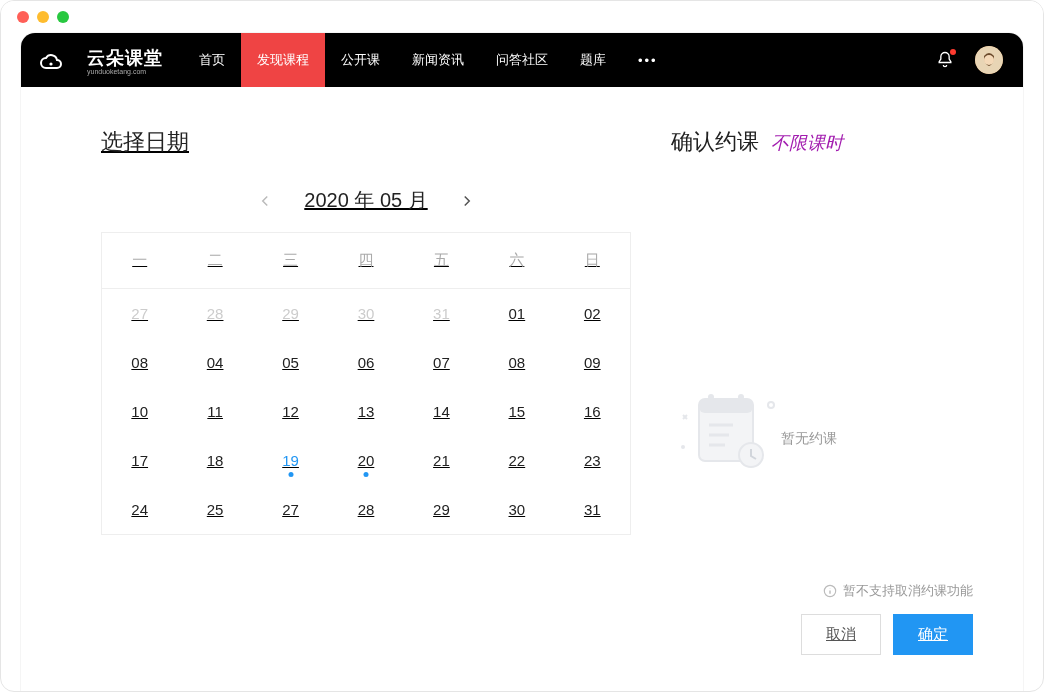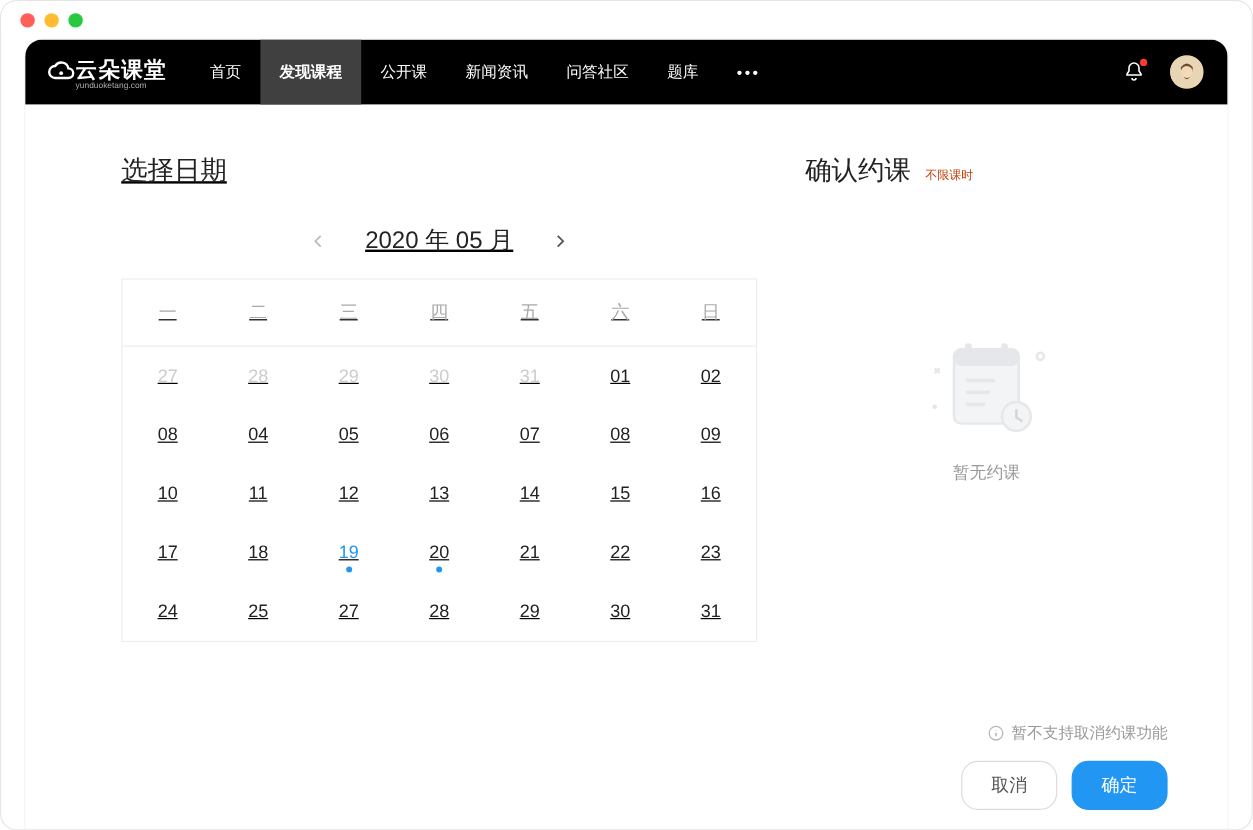--- a/index.html
+++ b/index.html
@@ -2,27 +2,27 @@
 <html><head>
   <meta charset="utf-8">
   <style>
     * { margin:0; padding:0; box-sizing:border-box; font-family:-apple-system,"PingFang SC","Microsoft YaHei",sans-serif; }
     body { background:#fff; width:1044px; height:692px; overflow:hidden; border-radius:14px; border:1px solid #e5e5e5; position:relative; }
     .titlebar { height:32px; display:flex; align-items:center; padding-left:16px; gap:8px; background:#fff; }
     .dot { width:12px; height:12px; border-radius:50%; }
     .dot-r { background:#ff5f57; } .dot-y { background:#febc2e; } .dot-g { background:#28c840; }
     .app { position:absolute; top:32px; left:20px; right:20px; bottom:0; border-radius:14px 14px 0 0; overflow:hidden; display:flex; flex-direction:column; background:#fff; box-shadow:0 0 0 1px rgba(0,0,0,.04); }
     .topnav { height:54px; background:#000; display:flex; align-items:center; color:#fff; }
-    .logo { display:flex; align-items:center; padding:0 20px 0 18px; gap:0; }
+    .logo { display:flex; align-items:flex-end; padding:0 20px 0 18px; gap:24px; }
     .logo-mark { width:24px; height:24px; }
     .logo-text { font-size:18px; font-weight:600; letter-spacing:1px; }
     .logo-sub { font-size:7px; color:#aaa; display:block; margin-top:-2px; }
     .navitems { display:flex; height:100%; }
     .navitem { height:100%; display:flex; align-items:center; padding:0 16px; font-size:13px; color:#fff; cursor:pointer; }
-    .navitem.active { background:#404040;font-weight:bold; }
+    .navitem.active { background:#ef4444; }
     .nav-more { display:flex; align-items:center; padding:0 16px; color:#fff; font-size:13px; letter-spacing:2px; cursor:pointer; }
     .nav-right { margin-left:auto; display:flex; align-items:center; gap:20px; padding-right:20px; }
     .bell { position:relative; width:20px; height:20px; cursor:pointer; }
     .bell-dot { position:absolute; top:-1px; right:-1px; width:6px; height:6px; background:#ff3b30; border-radius:50%; }
     .avatar { width:28px; height:28px; border-radius:50%; background:linear-gradient(135deg,#d4a574,#c89968); cursor:pointer; overflow:hidden; display:flex; align-items:center; justify-content:center; }
     .content { flex:1; display:flex; padding:40px 0 0 0; }
     .left { width:610px; padding:0 0 0 80px;text-decoration:underline; }
     .title-row h2 { font-size:22px; font-weight:500; color:#222; }
     .monthbar { display:flex; align-items:center; justify-content:center; gap:28px; margin:30px 0 18px 0; }
     .chev { width:22px; height:22px; display:flex; align-items:center; justify-content:center; cursor:pointer; color:#999; }
@@ -32,28 +32,28 @@
     .weekday { text-align:center; padding:18px 0; font-size:15px; color:#aaa; }
     .days { display:grid; grid-template-columns:repeat(7,1fr); }
     .day { text-align:center; padding:16px 0; font-size:15px; color:#222; cursor:pointer; position:relative; }
     .day.dim { color:#ccc; }
     .day.today .circle { position:absolute; top:50%; left:50%; transform:translate(-50%,-50%); width:38px; height:38px; border-radius:50%; background:#e8f3ff; z-index:-1; }
     .day.today .num { color:#2196f3; font-weight:500; }
     .day .indot { position:absolute; left:50%; transform:translateX(-50%); bottom:8px; width:5px; height:5px; background:#2196f3; border-radius:50%; }
     .right { flex:1; padding:0 50px 0 40px; display:flex; flex-direction:column; }
     .right-title { display:flex; align-items:baseline; gap:12px; }
     .right-title h2 { font-size:22px; font-weight:500; color:#222; }
-    .right-title span { font-size:10px; color:#c2410c; }
-    .empty { flex:1; display:flex; flex-direction:column; align-items:center; justify-content:flex-start; margin-top:120px; }
+    .right-title span { font-size:18px; color:#a21caf;font-style:italic; }
+    .empty { flex:1; display:flex; align-items:center; justify-content:flex-start; margin-top:120px; }
     .empty-illus { width:110px; height:90px; position:relative; }
     .empty-text { margin-top:18px; font-size:14px; color:#999; }
-    .footer { margin-top:auto; padding-bottom:16px; display:flex; flex-direction:column; align-items:flex-end; gap:14px; }
+    .footer { margin-top:auto; padding-bottom:36px; display:flex; flex-direction:column; align-items:flex-end; gap:14px; }
     .footer-note { display:flex; align-items:center; gap:6px; font-size:13px; color:#999; align-self:flex-end; }
     .btns { display:flex; gap:12px; }
-    .btn { padding:10px 24px; font-size:15px; border-radius:14px; border:1px solid #ddd; background:#fff; color:#555; cursor:pointer; }
+    .btn { padding:10px 24px; font-size:15px; border-radius:0; border:1px solid #ddd; background:#fff; color:#555; cursor:pointer;text-decoration:underline; }
     .btn.primary { background:#2196f3; border-color:#2196f3; color:#fff; }
   </style>
 </head>
 <body>
 
 <div class="titlebar">
   <div class="dot dot-r"></div>
   <div class="dot dot-y"></div>
   <div class="dot dot-g"></div>
 </div>

